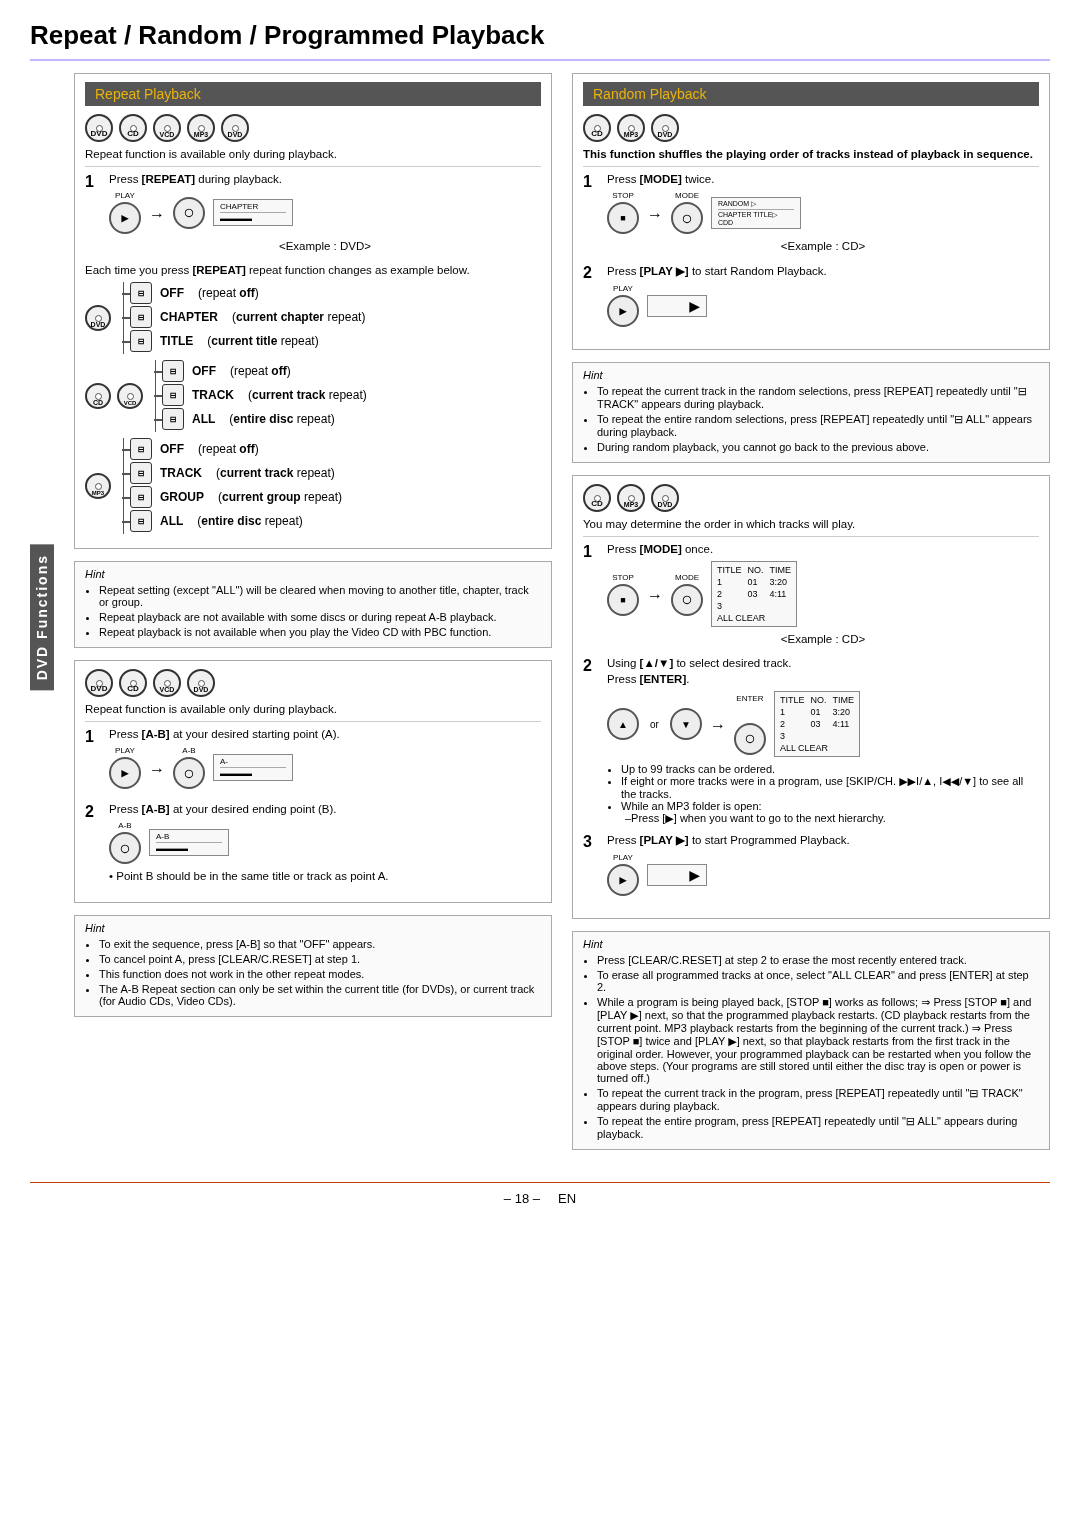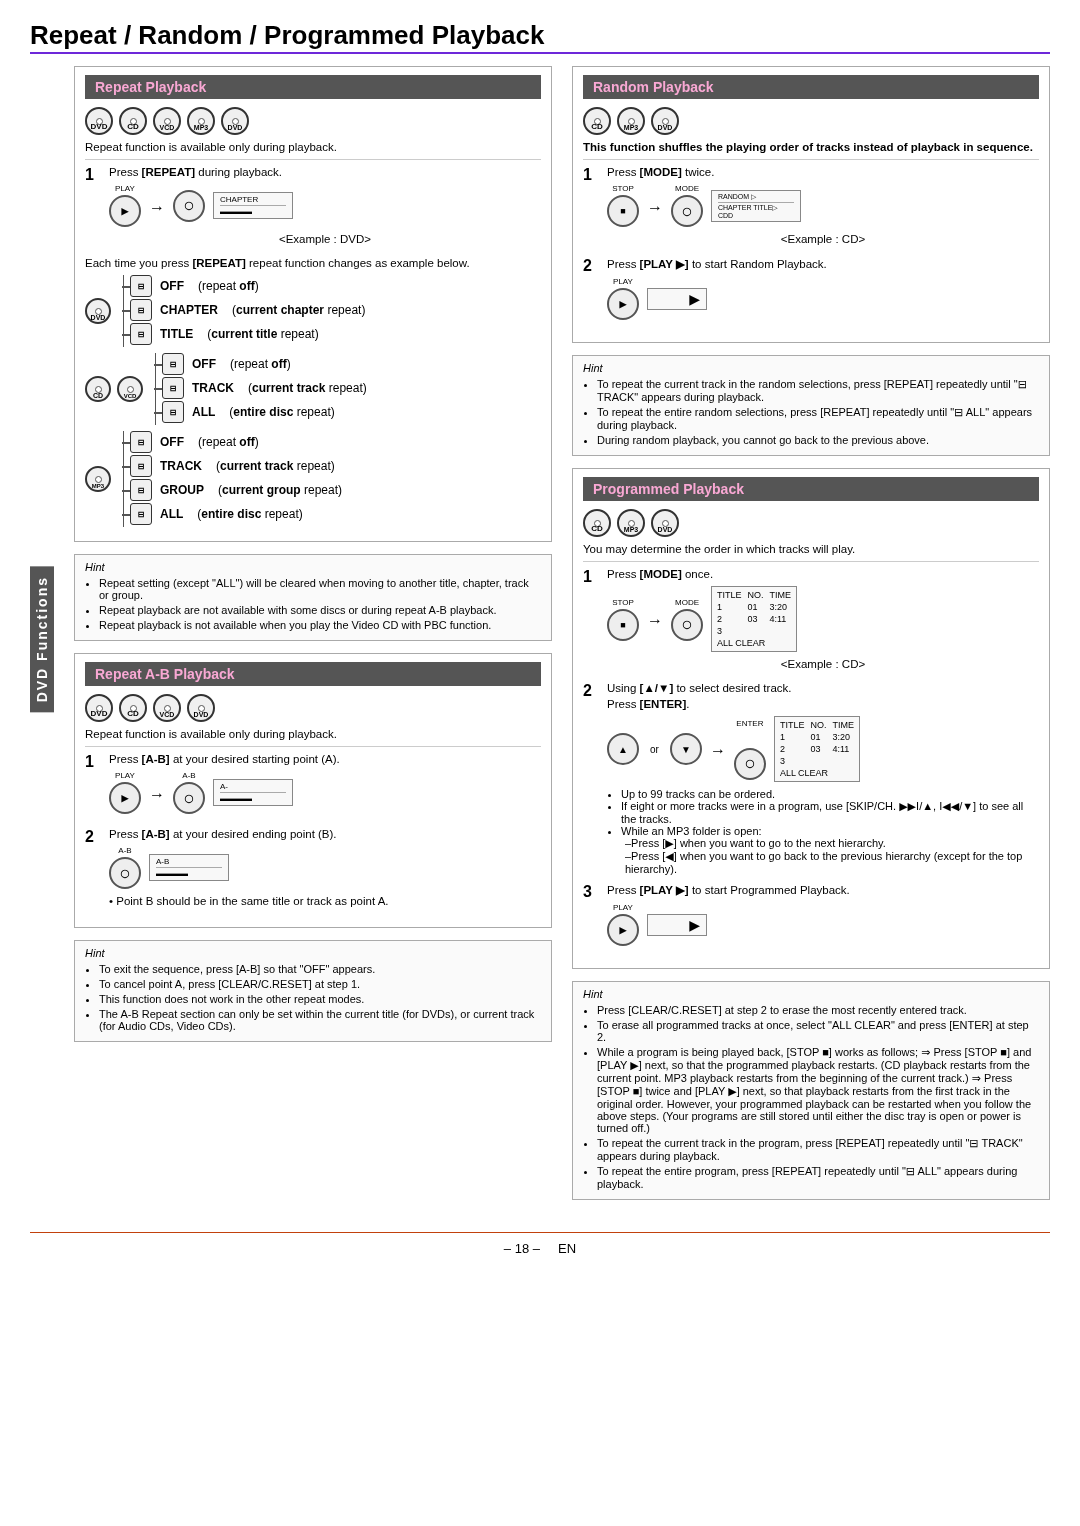--- a/index.html
+++ b/index.html
@@ -8,36 +8,36 @@
       font-size: 12px;
       background: #fff;
       color: #000;
       width: 1080px;
       min-height: 1526px;
       padding: 20px 30px;
     }
     h1.main-title {
       font-size: 26px;
       font-weight: bold;
-      border-bottom: 2px solid #6d28d9;
-      padding-bottom: 1px;
+      border-bottom: 2px solid #c4b5fd;
+      padding-bottom: 8px;
       margin-bottom: 12px;
     }
     .two-col {
       display: flex;
       gap: 20px;
     }
     .left-col { flex: 1; }
     .right-col { flex: 1; }
 
     .section-header {
       background: #555;
-      color: #f9a8d4;
+      color: #eab308;
       font-size: 14px;
-      font-weight: bold;
+      font-weight: normal;
       padding: 4px 10px;
       margin-bottom: 8px;
     }
     .section-box {
       border: 1px solid #aaa;
       padding: 8px 10px;
       margin-bottom: 12px;
     }
     .disc-icons {
       display: flex;
@@ -360,21 +360,20 @@
         <div class="hint-box">
           <div class="hint-title">Hint</div>
           <ul>
             <li>Repeat setting (except "ALL") will be cleared when moving to another title, chapter, track or group.</li>
             <li>Repeat playback are not available with some discs or during repeat A-B playback.</li>
             <li>Repeat playback is not available when you play the Video CD with PBC function.</li>
           </ul>
         </div>
 
         <div class="section-box">
-          <div class="section-header">Repeat A-B Playback</div>
           <div class="disc-icons">
             <span class="disc-circle dvd" style="width:28px;height:28px">
                 <span style="font-size:8px;position:absolute;bottom:2px;font-weight:bold;z-index:1">DVD</span>
               </span>
             <span class="disc-circle cd" style="width:28px;height:28px">
                 <span style="font-size:8px;position:absolute;bottom:2px;font-weight:bold;z-index:1">CD</span>
               </span>
             <span class="disc-circle vcd" style="width:28px;height:28px">
                 <span style="font-size:7px;position:absolute;bottom:2px;font-weight:bold;z-index:1">VCD</span>
               </span>
@@ -496,21 +495,20 @@
         <div class="hint-box">
           <div class="hint-title">Hint</div>
           <ul>
             <li>To repeat the current track in the random selections, press [REPEAT] repeatedly until "⊟ TRACK" appears during playback.</li>
             <li>To repeat the entire random selections, press [REPEAT] repeatedly until "⊟ ALL" appears during playback.</li>
             <li>During random playback, you cannot go back to the previous above.</li>
           </ul>
         </div>
 
         <div class="section-box">
-          <div class="section-header">Programmed Playback</div>
           <div class="disc-icons">
             <span class="disc-circle cd" style="width:28px;height:28px">
                 <span style="font-size:8px;position:absolute;bottom:2px;font-weight:bold;z-index:1">CD</span>
               </span>
             <span class="disc-circle mp3" style="width:28px;height:28px">
                 <span style="font-size:7px;position:absolute;bottom:2px;font-weight:bold;z-index:1">MP3</span>
               </span>
             <span class="disc-circle" style="width:28px;height:28px">
                 <span style="font-size:7px;position:absolute;bottom:2px;font-weight:bold;z-index:1">DVD</span>
               </span>
@@ -606,21 +604,20 @@
                         </tr>
                   </tbody>
                     </table>
                 </div>
               </div>
               <ul style="padding-left:14px;margin-top:6px">
                 <li style="font-size:11px">Up to 99 tracks can be ordered.</li>
                 <li style="font-size:11px">If eight or more tracks were in a program, use [SKIP/CH. ▶▶I/▲, I◀◀/▼] to see all the tracks.</li>
                 <li style="font-size:11px">While an MP3 folder is open:</li>
                 <li style="font-size:11px;list-style:none;margin-left:4px">–Press [▶] when you want to go to the next hierarchy.</li>
-                <li style="font-size:11px;list-style:none;margin-left:4px">–Press [◀] when you want to go back to the previous hierarchy (except for the top hierarchy).</li>
               </ul>
             </div>
           </div>
           <div class="step">
             <span class="step-num">3</span>
             <div class="step-content">
               <p>Press <span class="bold">[PLAY ▶]</span> to start Programmed Playback.</p>
               <div class="diagram">
                 <div style="display:flex;flex-direction:column;align-items:center">
                   <span style="font-size:8px;margin-bottom:2px">PLAY</span>

